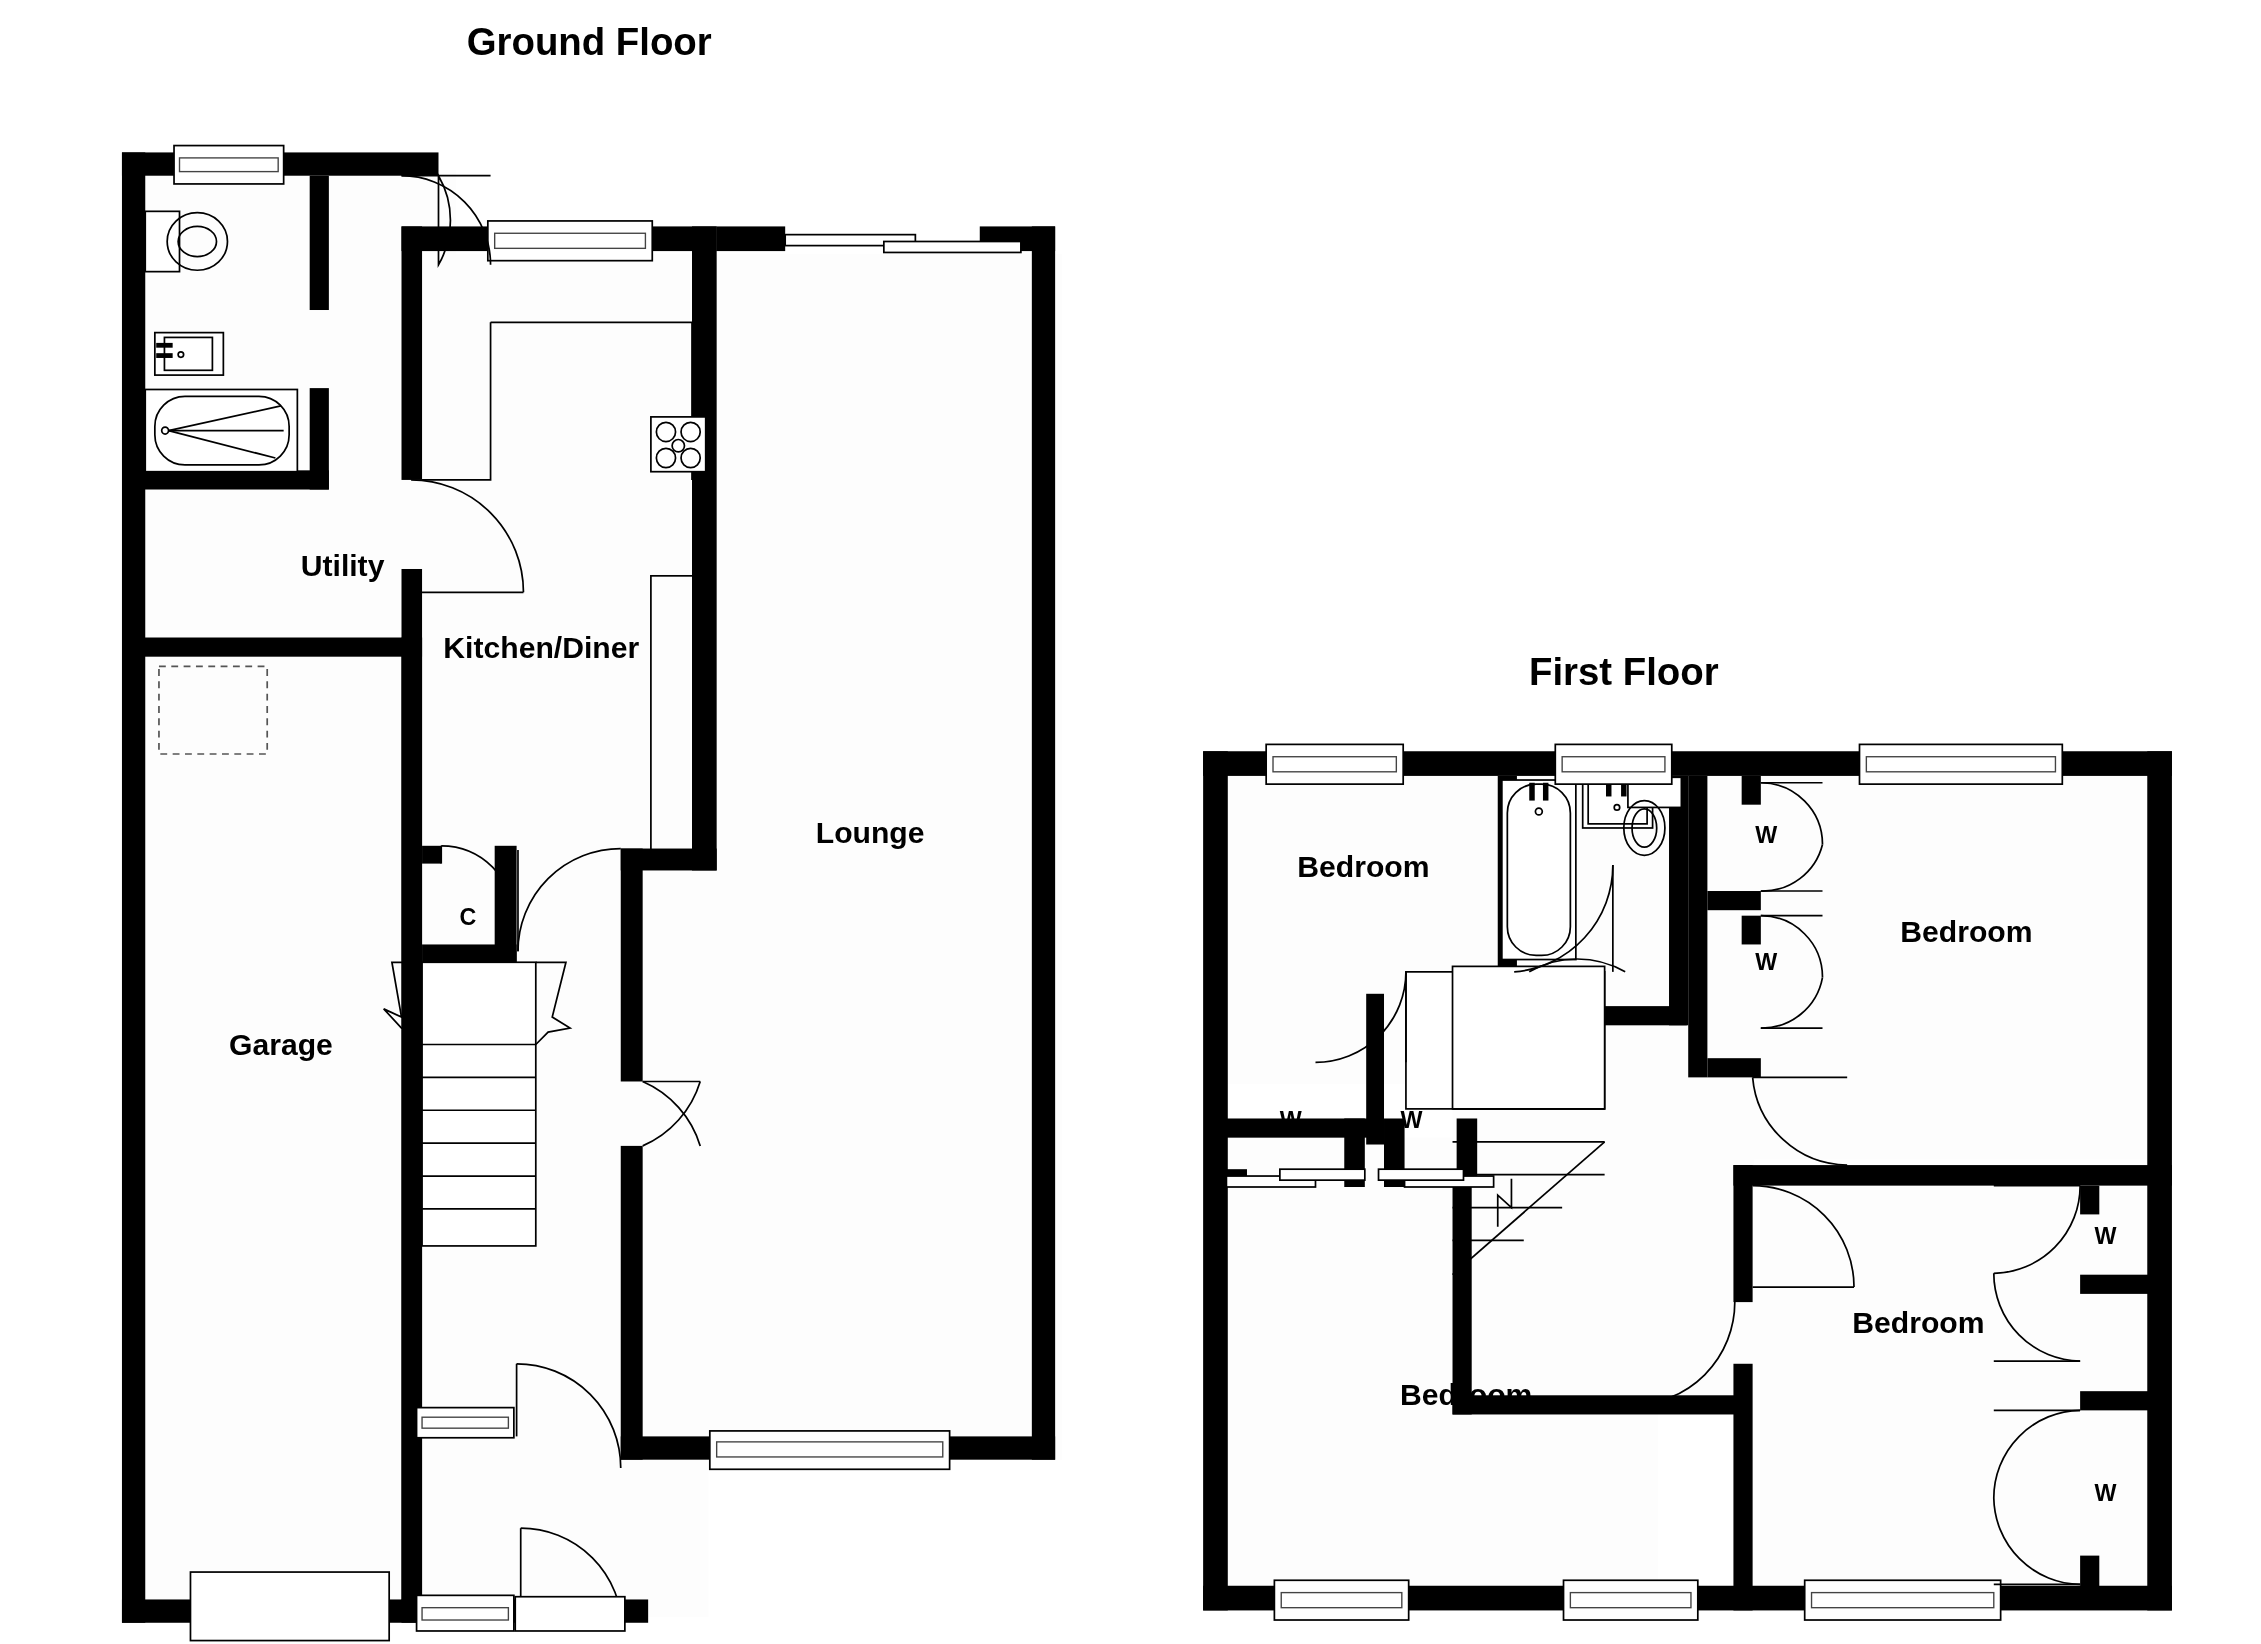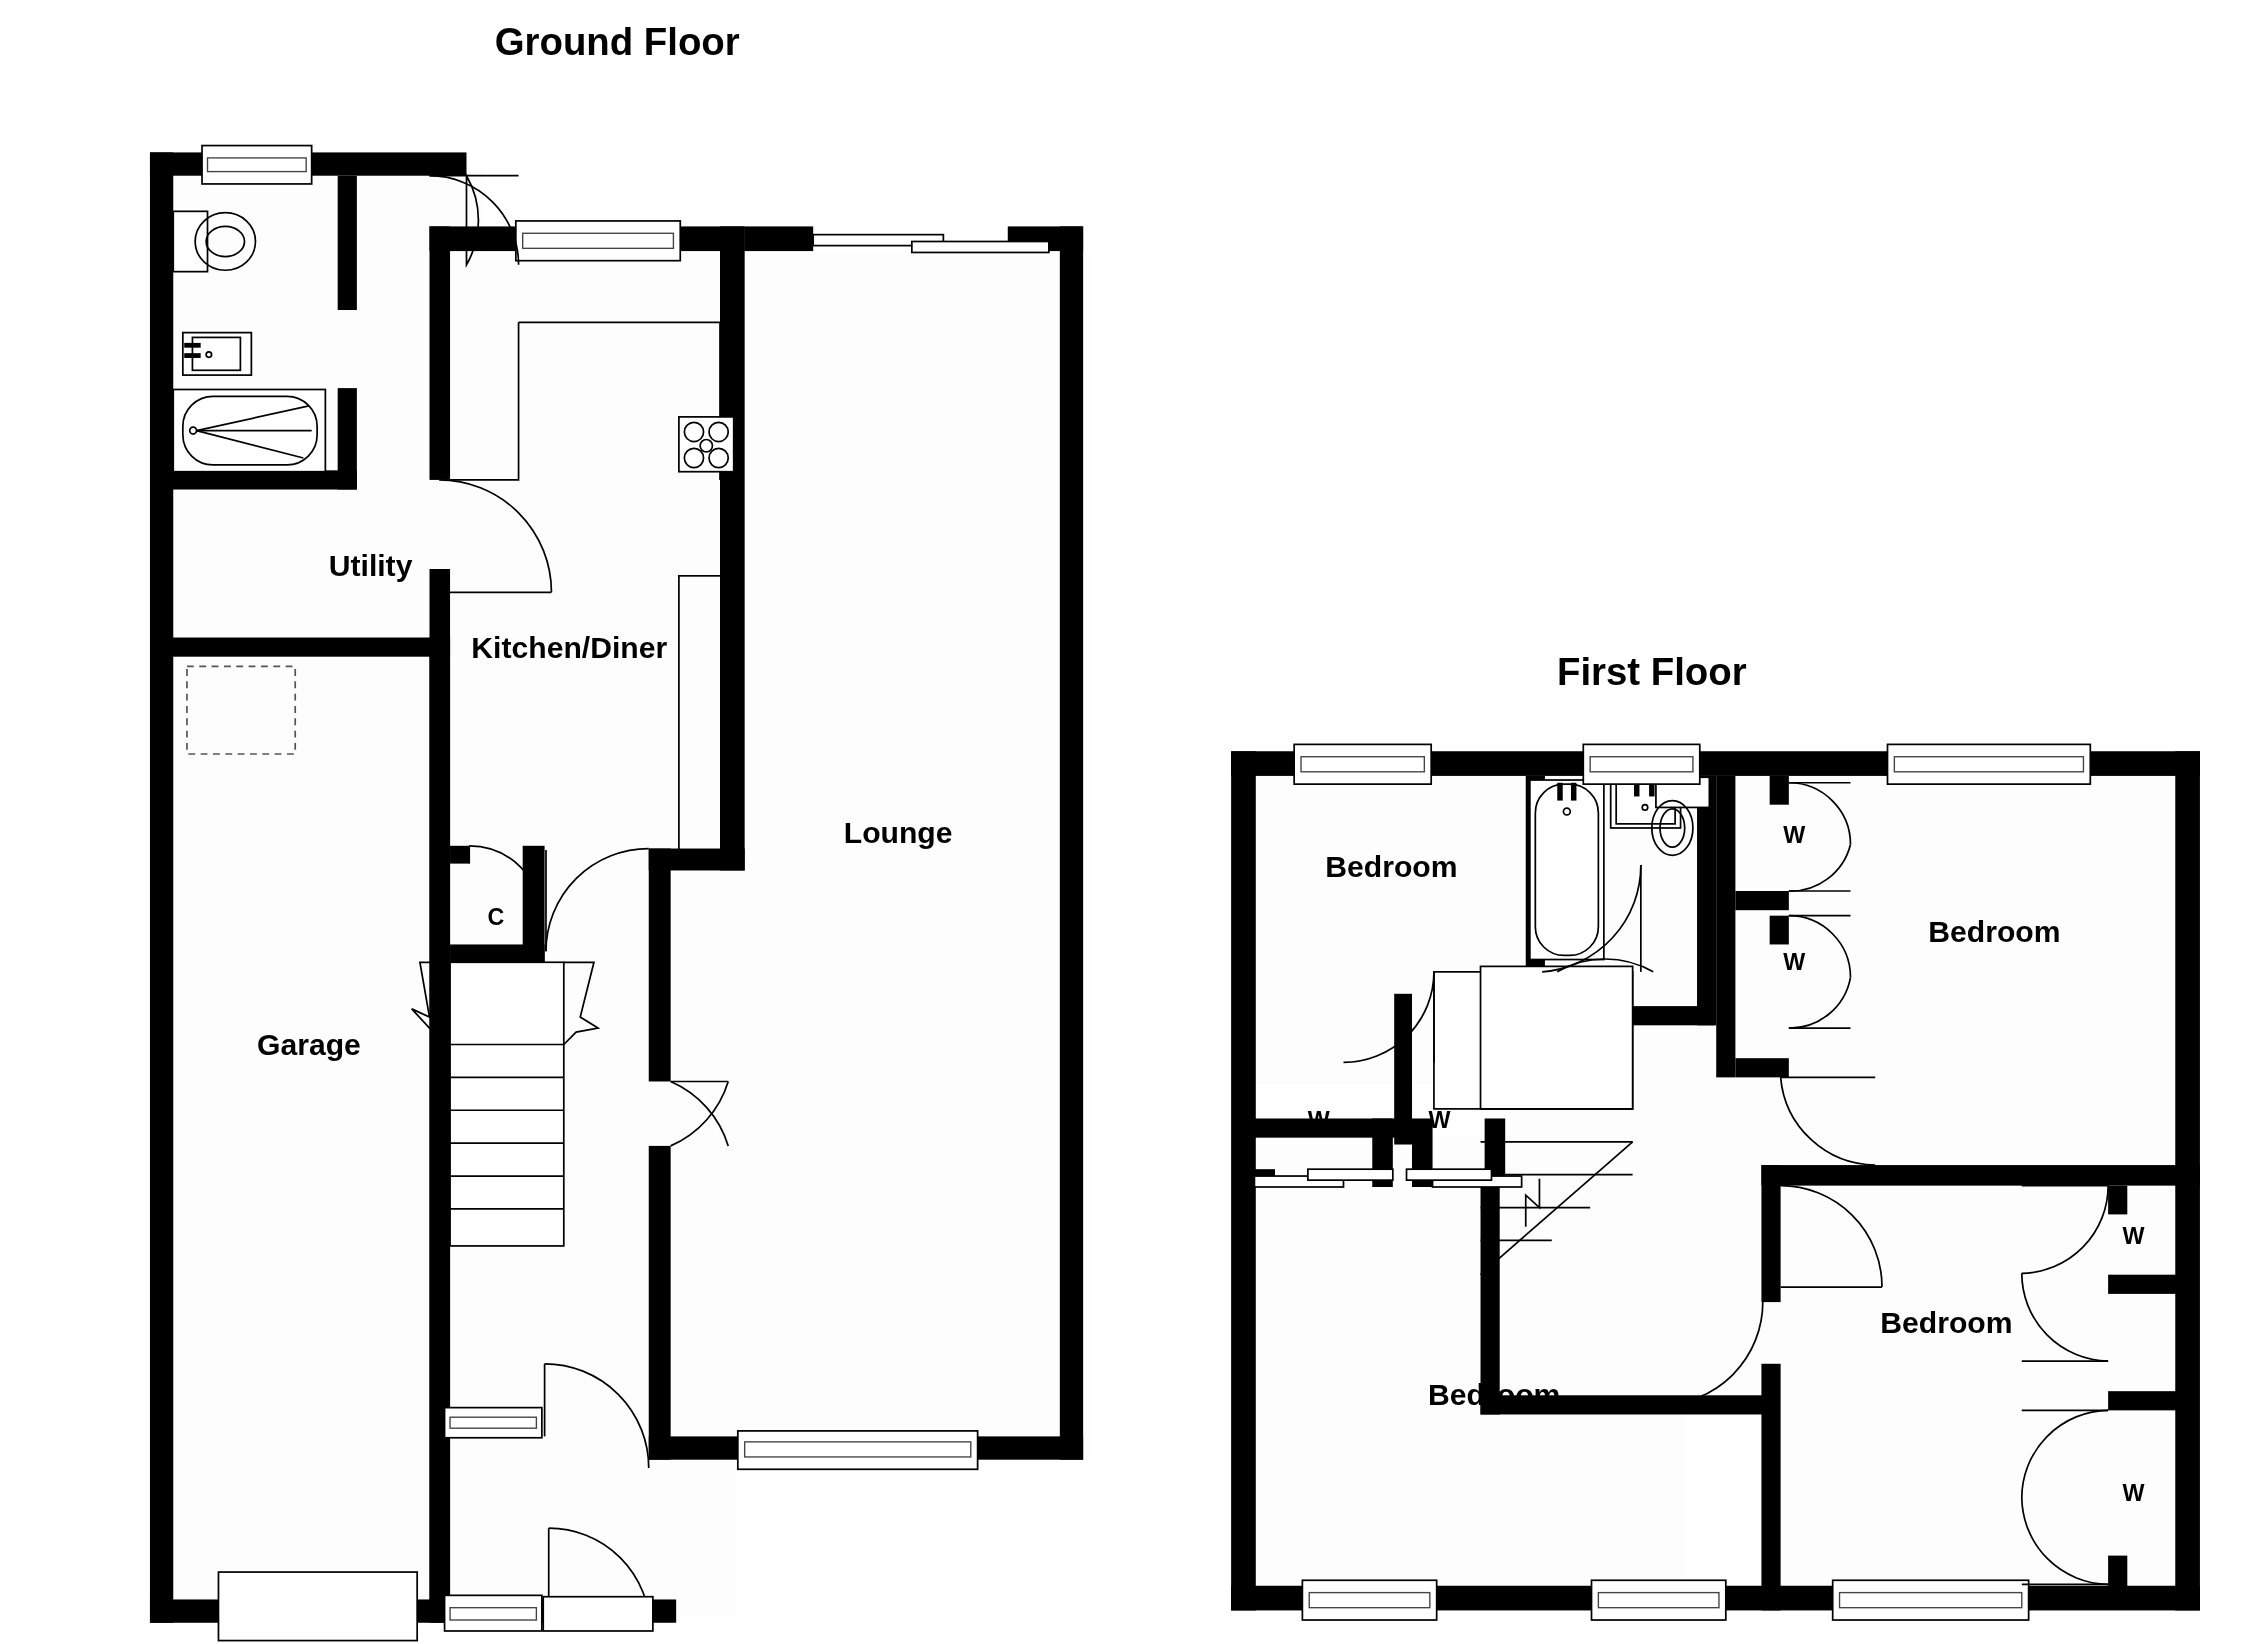--- a/index.html
+++ b/index.html
@@ -12,21 +12,20 @@
     height: 1645px;
     position: relative;
     font-family: "Liberation Sans", sans-serif;
     overflow: hidden;
   }
   #floorplan-root {
     position: absolute;
     top: 0; left: 0;
     width: 1936px;
     height: 1645px;
-    margin-left: 28px;
   }
   svg.plan {
     position: absolute;
     top: 0; left: 0;
     width: 2261px;
     height: 1645px;
     display: block;
   }
   .title-text {
     font-family: "Liberation Sans", sans-serif;

